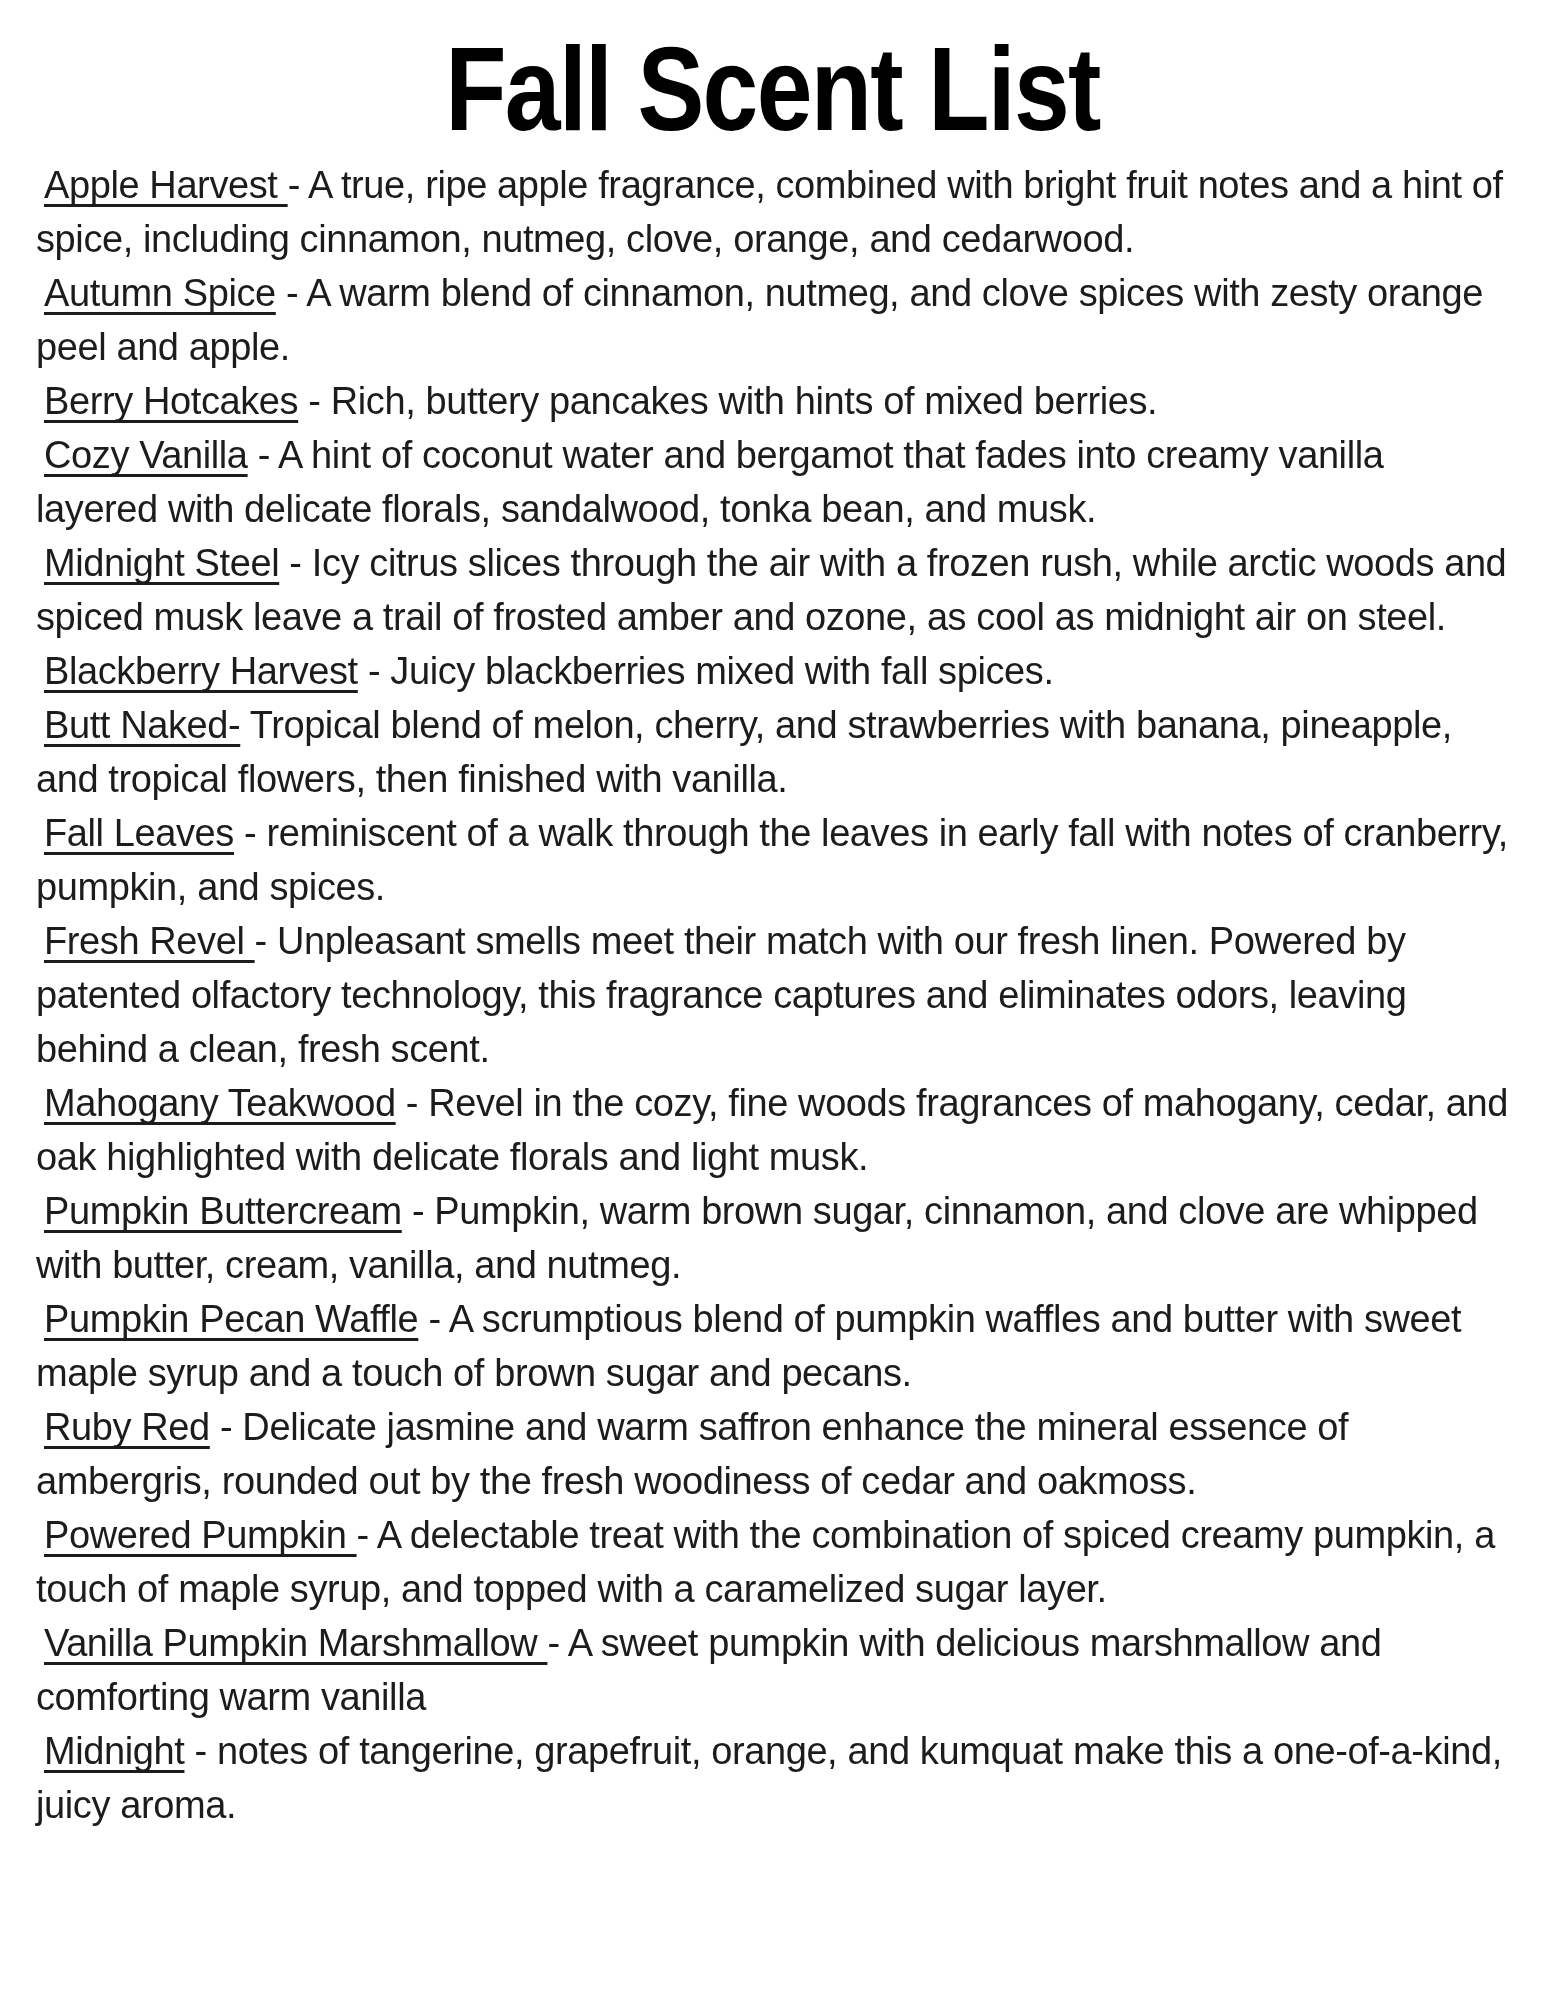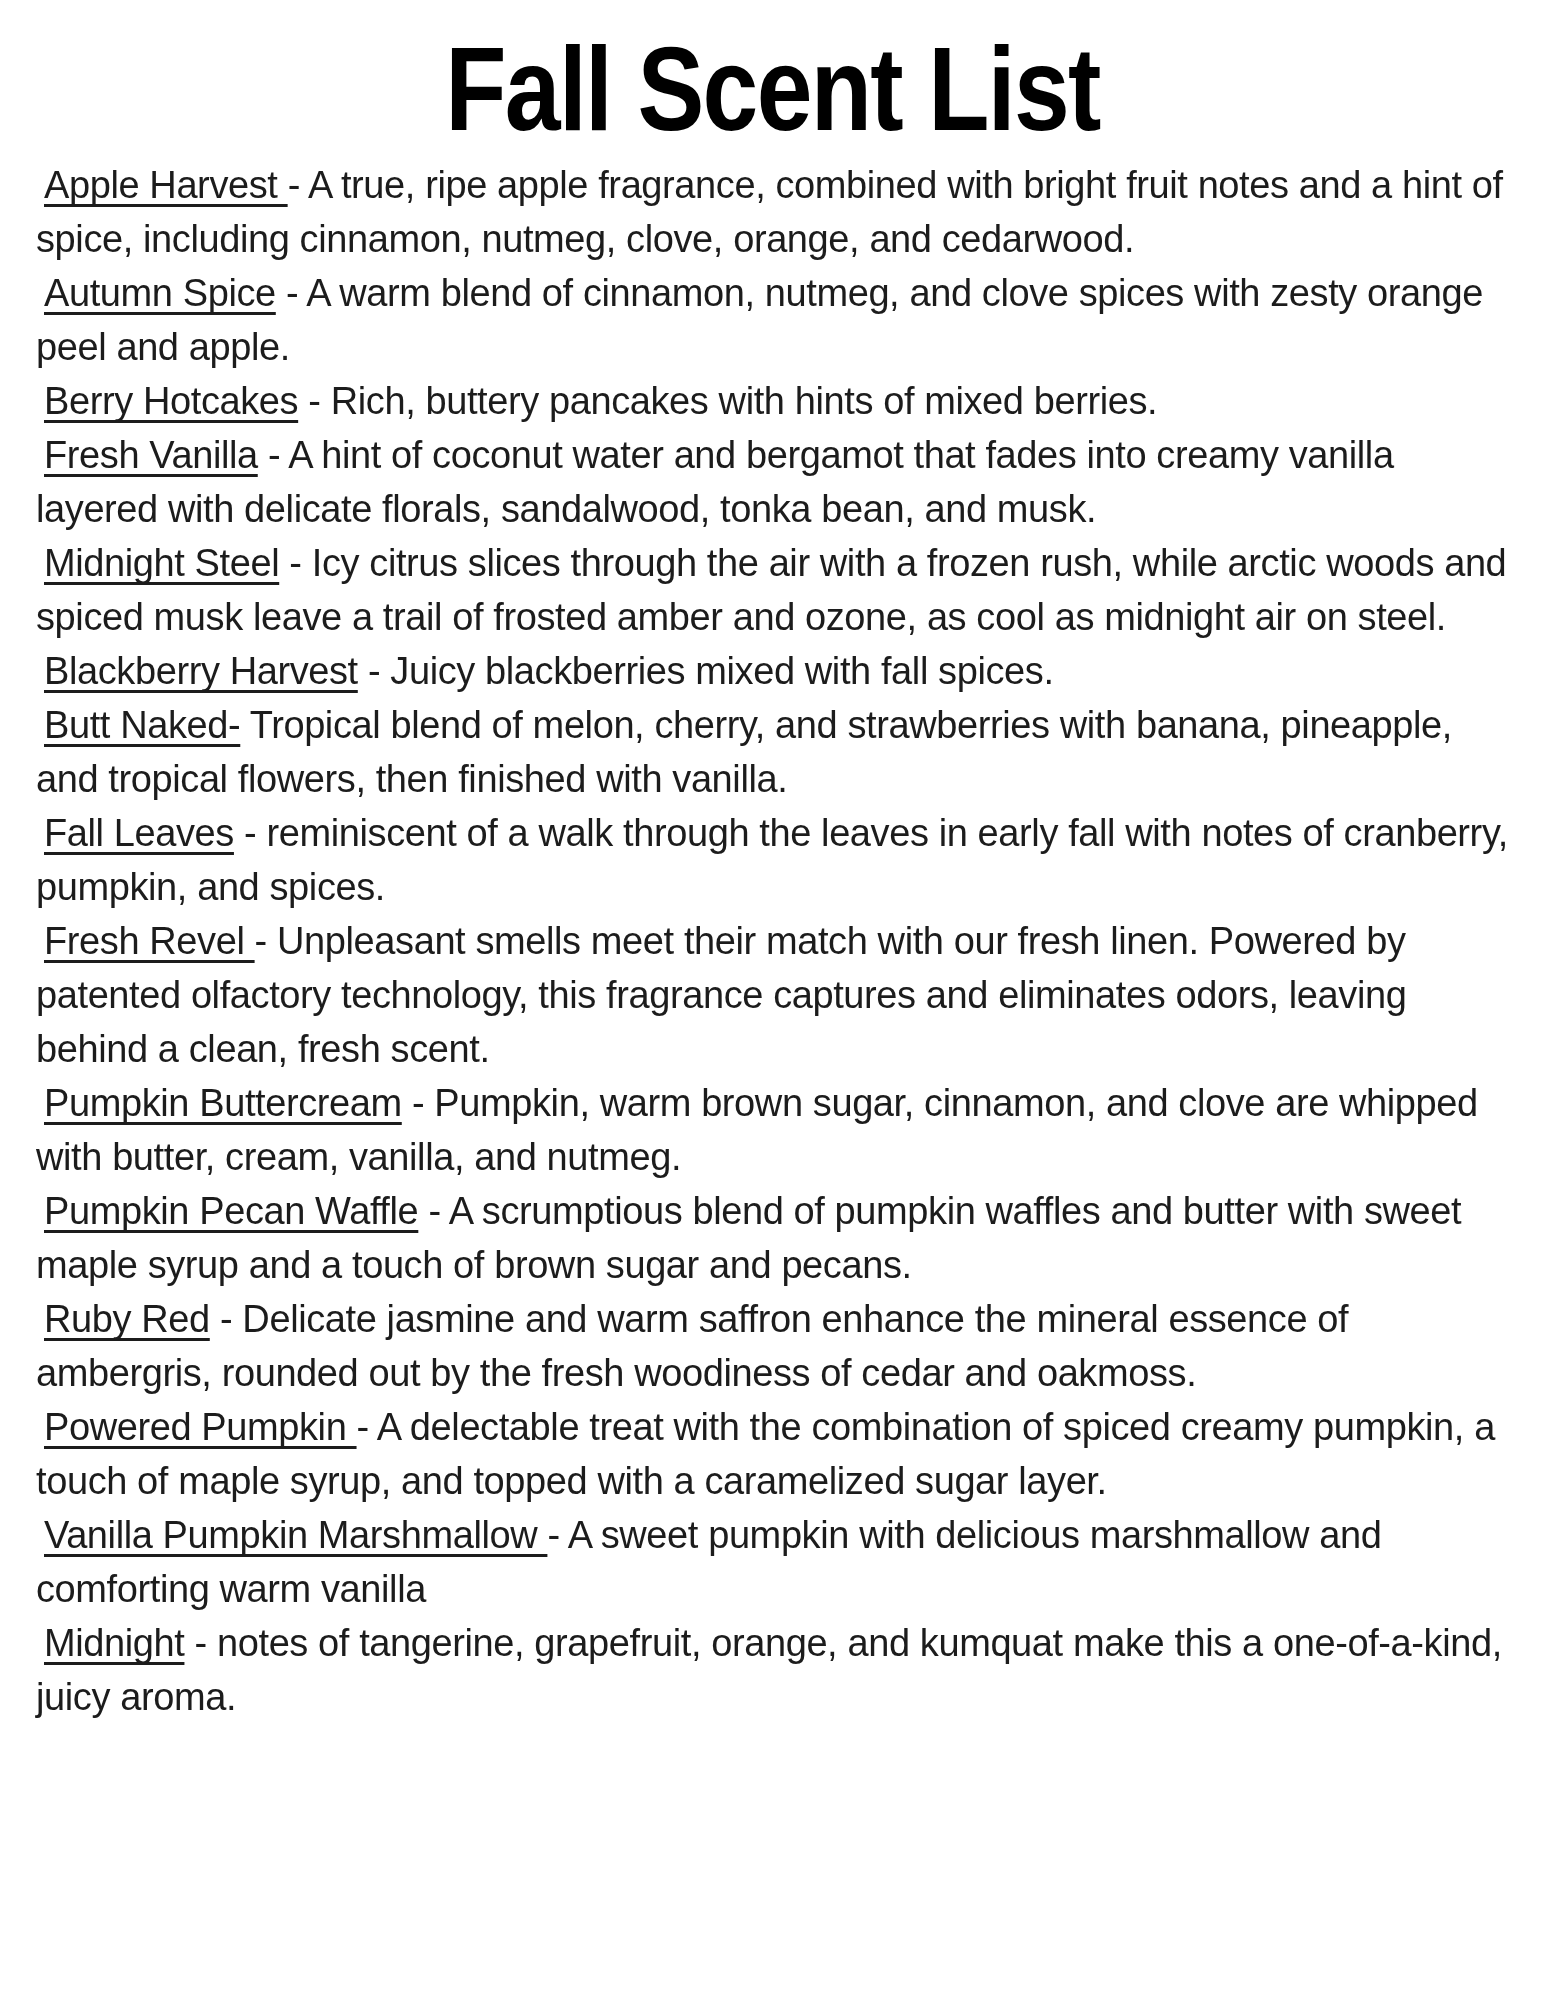--- a/index.html
+++ b/index.html
@@ -42,26 +42,27 @@
 </style>
 </head>
 <body>
 
 <div class="page">
   <h1 class="doc-title">Fall Scent List</h1>
   <div class="scent-list">
     <p class="scent-entry"><span class="scent-name">Apple Harvest </span><span>- A true, ripe apple fragrance, combined with bright fruit notes and a hint of spice, including cinnamon, nutmeg, clove, orange, and cedarwood.</span></p>
     <p class="scent-entry"><span class="scent-name">Autumn Spice</span><span> - A warm blend of cinnamon, nutmeg, and clove spices with zesty orange peel and apple.</span></p>
     <p class="scent-entry"><span class="scent-name">Berry Hotcakes</span><span> - Rich, buttery pancakes with hints of mixed berries.</span></p>
-    <p class="scent-entry"><span class="scent-name">Fresh Vanilla</span><span> - A hint of coconut water and bergamot that fades into creamy vanilla layered with delicate florals, sandalwood, tonka bean, and musk.</span></p>
+    <p class="scent-entry"><span class="scent-name">Cozy Vanilla</span><span> - A hint of coconut water and bergamot that fades into creamy vanilla layered with delicate florals, sandalwood, tonka bean, and musk.</span></p>
     <p class="scent-entry"><span class="scent-name">Midnight Steel</span><span> - Icy citrus slices through the air with a frozen rush, while arctic woods and spiced musk leave a trail of frosted amber and ozone, as cool as midnight air on steel.</span></p>
     <p class="scent-entry"><span class="scent-name">Blackberry Harvest</span><span> - Juicy blackberries mixed with fall spices.</span></p>
     <p class="scent-entry"><span class="scent-name">Butt Naked-</span><span> Tropical blend of melon, cherry, and strawberries with banana, pineapple, and tropical flowers, then finished with vanilla.</span></p>
     <p class="scent-entry"><span class="scent-name">Fall Leaves</span><span> - reminiscent of a walk through the leaves in early fall with notes of cranberry, pumpkin, and spices.</span></p>
     <p class="scent-entry"><span class="scent-name">Fresh Revel </span><span>- Unpleasant smells meet their match with our fresh linen. Powered by patented olfactory technology, this fragrance captures and eliminates odors, leaving behind a clean, fresh scent.</span></p>
+    <p class="scent-entry"><span class="scent-name">Mahogany Teakwood</span><span> - Revel in the cozy, fine woods fragrances of mahogany, cedar, and oak highlighted with delicate florals and light musk.</span></p>
     <p class="scent-entry"><span class="scent-name">Pumpkin Buttercream</span><span> - Pumpkin, warm brown sugar, cinnamon, and clove are whipped with butter, cream, vanilla, and nutmeg.</span></p>
     <p class="scent-entry"><span class="scent-name">Pumpkin Pecan Waffle</span><span> - A scrumptious blend of pumpkin waffles and butter with sweet maple syrup and a touch of brown sugar and pecans.</span></p>
     <p class="scent-entry"><span class="scent-name">Ruby Red</span><span> - Delicate jasmine and warm saffron enhance the mineral essence of ambergris, rounded out by the fresh woodiness of cedar and oakmoss.</span></p>
     <p class="scent-entry"><span class="scent-name">Powered Pumpkin </span><span>- A delectable treat with the combination of spiced creamy pumpkin, a touch of maple syrup, and topped with a caramelized sugar layer.</span></p>
     <p class="scent-entry"><span class="scent-name">Vanilla Pumpkin Marshmallow </span><span>- A sweet pumpkin with delicious marshmallow and comforting warm vanilla</span></p>
     <p class="scent-entry"><span class="scent-name">Midnight</span><span> - notes of tangerine, grapefruit, orange, and kumquat make this a one-of-a-kind, juicy aroma.</span></p>
   </div>
 </div>
 
 </body></html>

